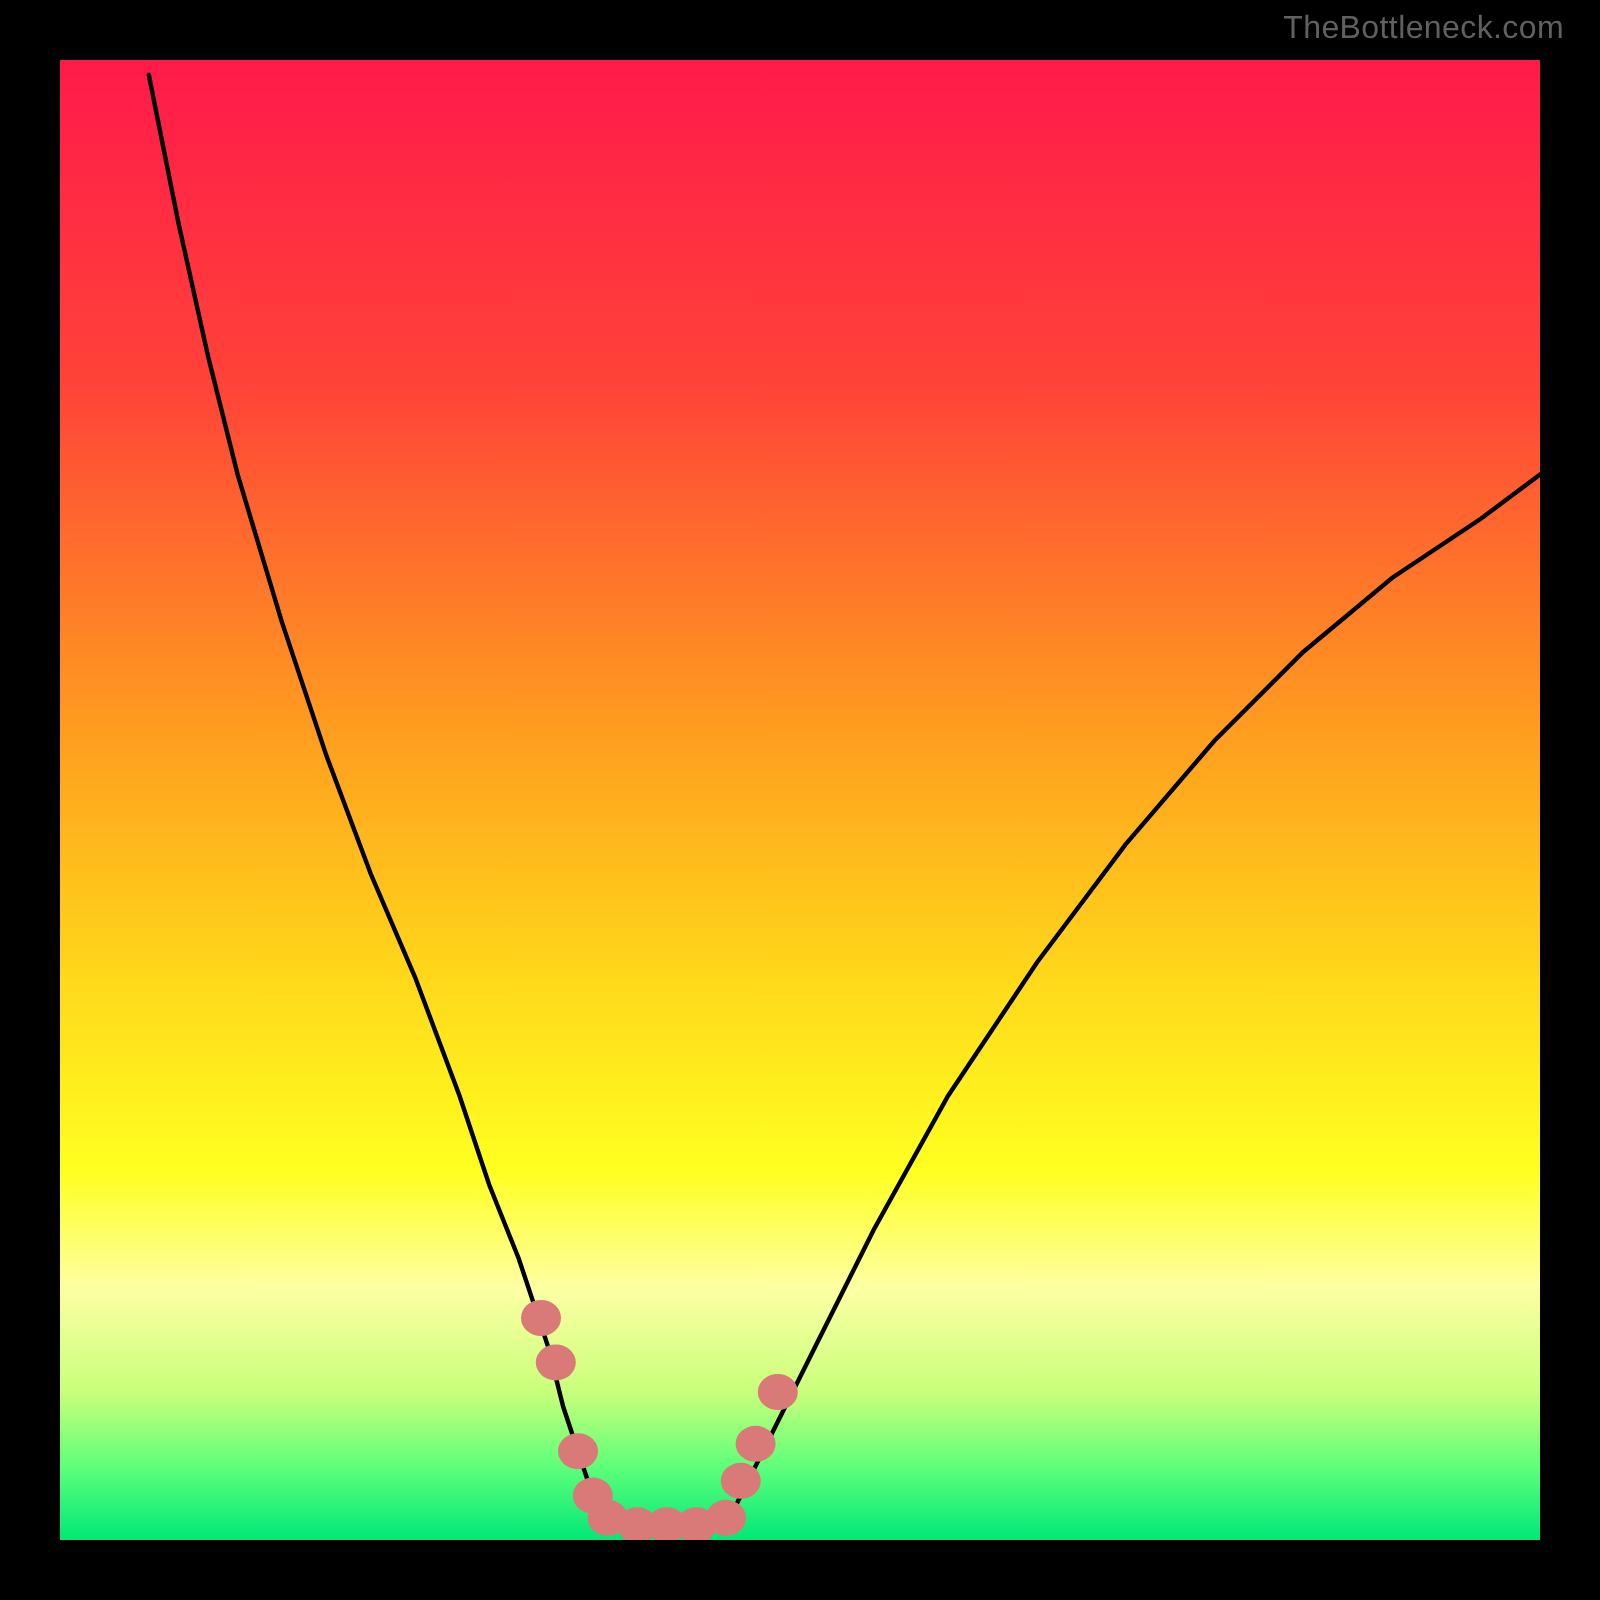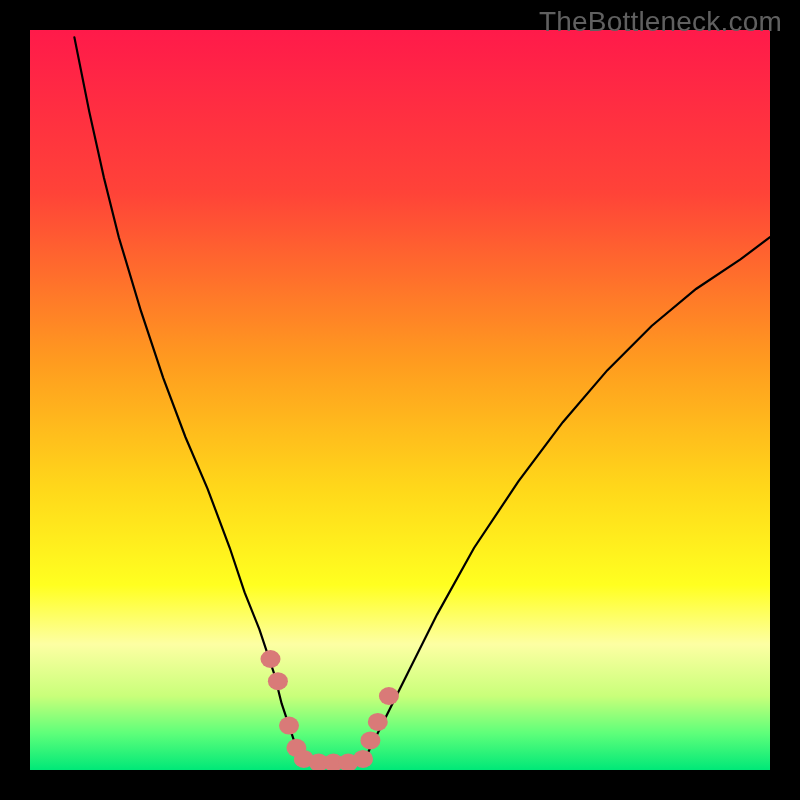--- a/index.html
+++ b/index.html
@@ -9,21 +9,21 @@
     height: 800px;
     background: #000;
     position: relative;
     font-family: Arial, sans-serif;
   }
   .watermark {
     position: absolute;
     top: 6px;
     right: 18px;
     color: #606060;
-    font-size: 28px;
+    font-size: 16px;
     font-weight: 500;
     z-index: 10;
     letter-spacing: 0.2px;
   }
   .chart-frame {
     position: absolute;
     left: 30px;
     top: 30px;
     width: 740px;
     height: 740px;

